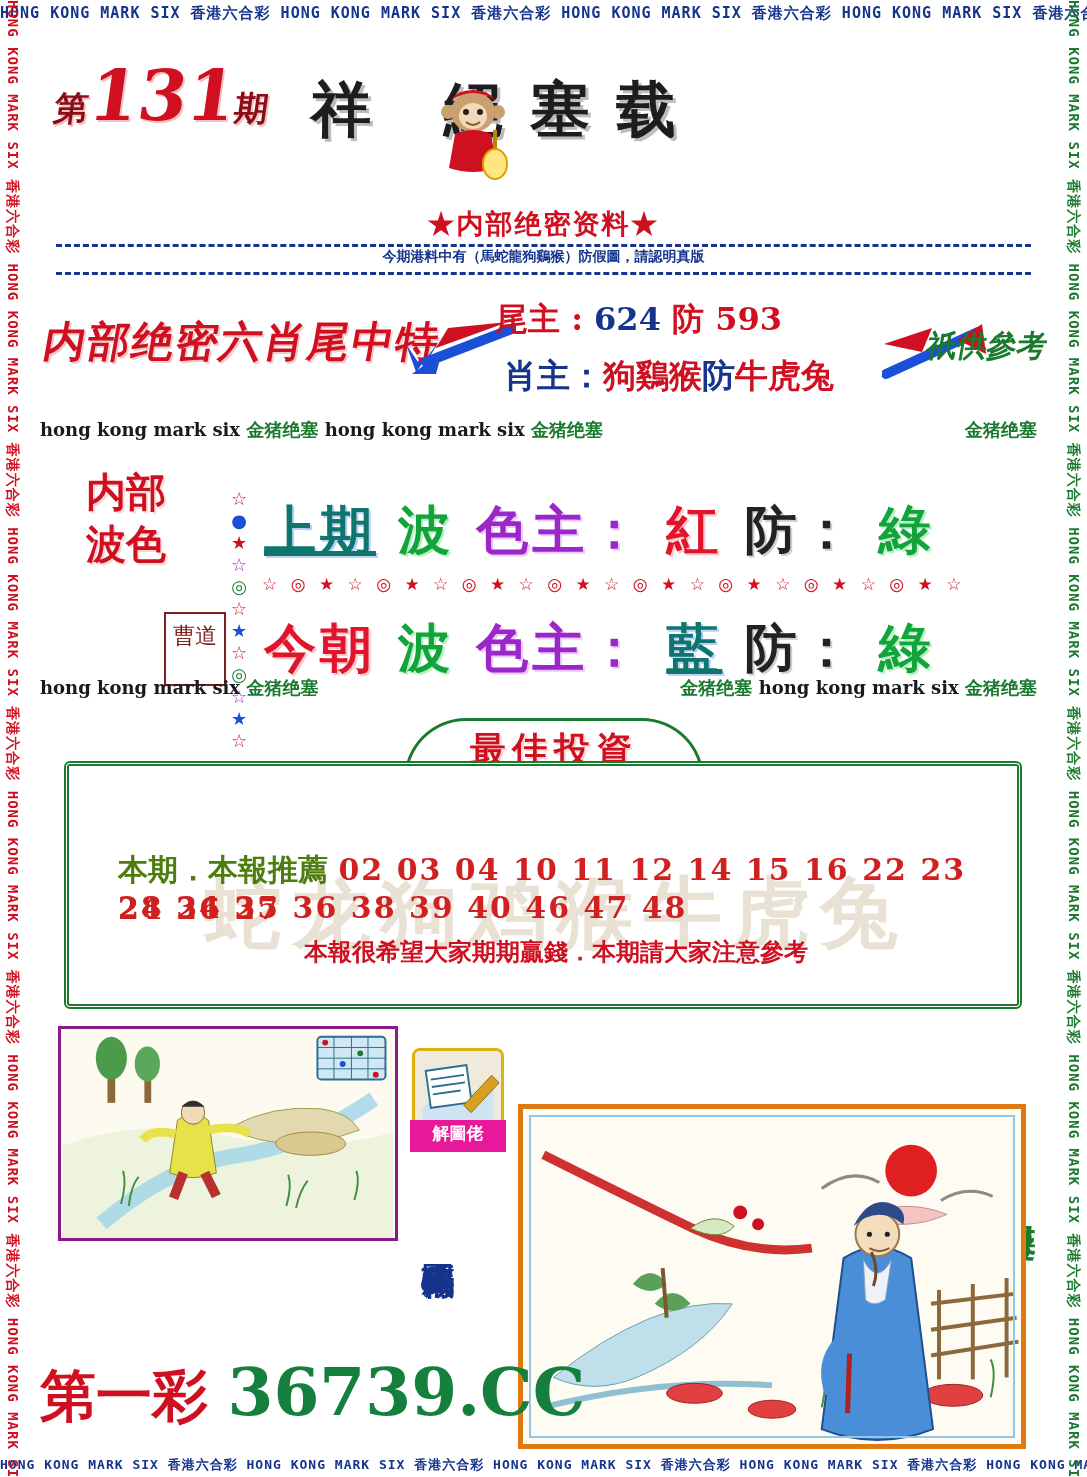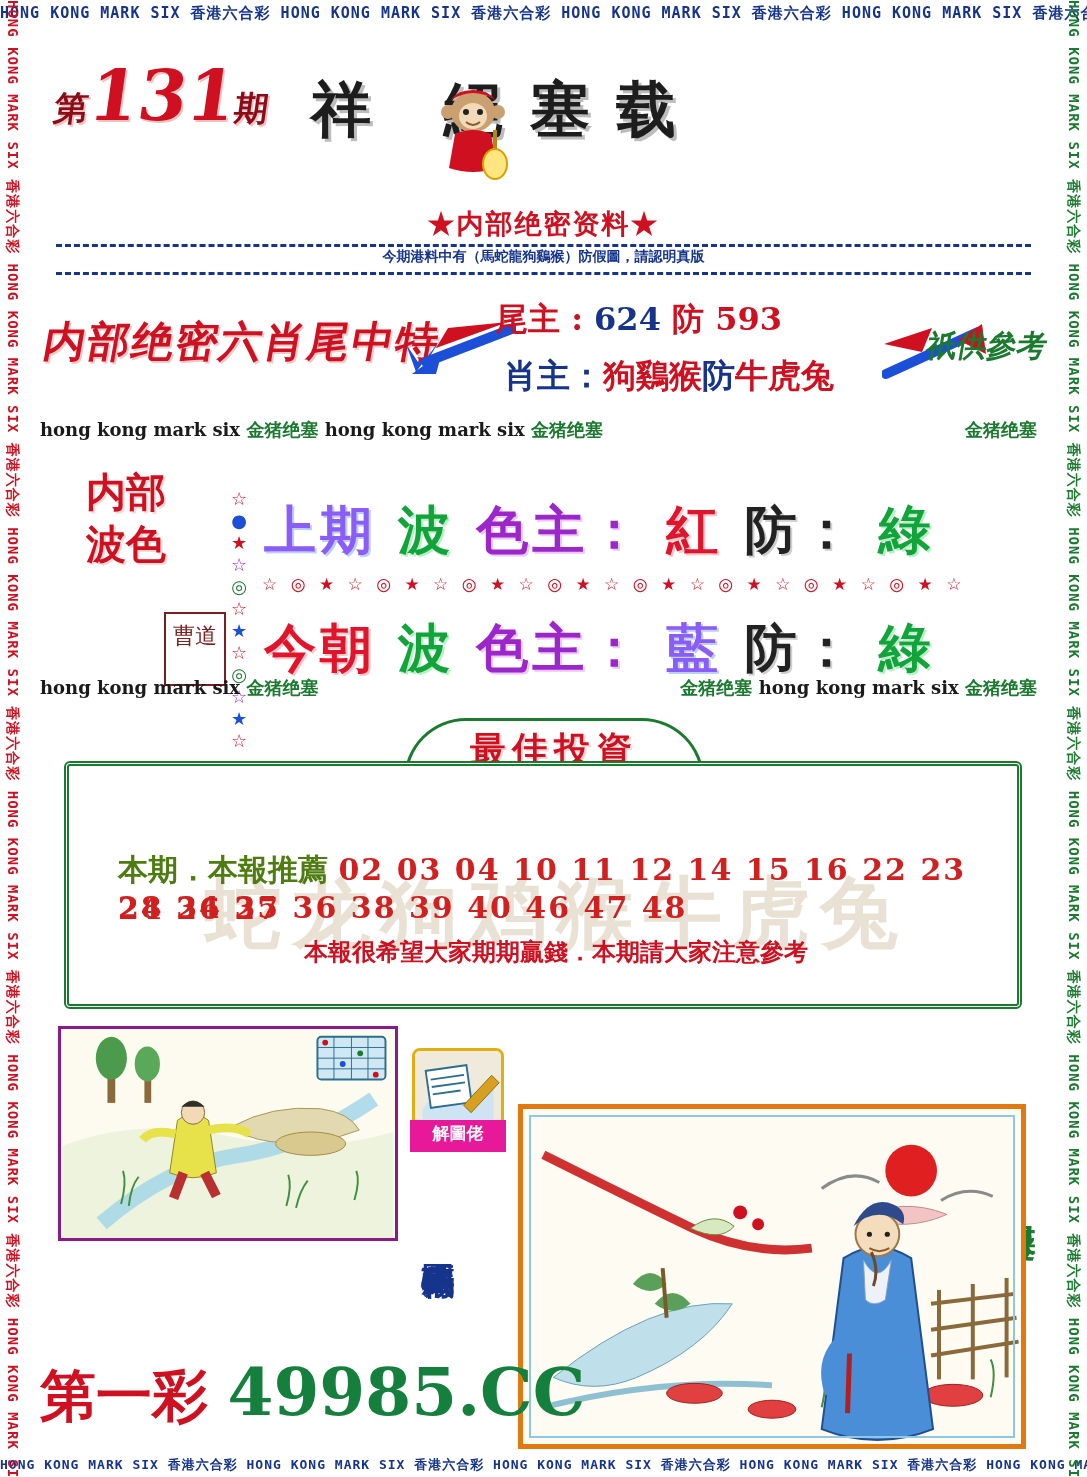--- a/index.html
+++ b/index.html
@@ -154,21 +154,21 @@
   }
   .wave-row{
     position:absolute;left:238px;
     font-size:52px;font-weight:bold;
     font-family:"DejaVu Serif","Liberation Serif",serif;
     letter-spacing:4px;
   }
   .wave-row.r1{top:470px;}
   .wave-row.r2{top:588px;}
   .w-green{color:#12a33a;text-shadow:2px 2px 0 #b6f0c4;}
-  .w-blue{color:#8b5cf6;text-shadow:2px 2px 0 #bcd0ff;}
+  .w-blue{color:#0f766e;text-shadow:2px 2px 0 #bcd0ff;text-decoration:underline;}
   .w-purple{color:#9b27c9;text-shadow:2px 2px 0 #ecc7fb;}
   .w-red{color:#e0152b;text-shadow:2px 2px 0 #ffc6cc;}
   .w-black{color:#222;text-shadow:2px 2px 0 #cfcfcf;}
   .sep-stars{
     position:absolute;left:236px;top:548px;width:760px;
     font-size:17px;letter-spacing:4px;color:#cf1020;white-space:nowrap;
   }
 
   
   .arc-banner{
@@ -527,17 +527,17 @@
             <path d="M486 170 l0 100"></path>
           <path d="M410 196 l84 -10"></path>
             <path d="M410 222 l86 -12"></path>
             <path d="M410 248 l88 -14"></path>
         </g>
       </svg>
     </div>
 
     <div class="footer-brand">
       <span class="fb-cn">第一彩</span>
-      <span class="fb-num">49985</span><span class="fb-cc">.CC</span>
+      <span class="fb-num">36739</span><span class="fb-cc">.CC</span>
     </div>
 
   </div>
 </div>
 
 </body></html>

